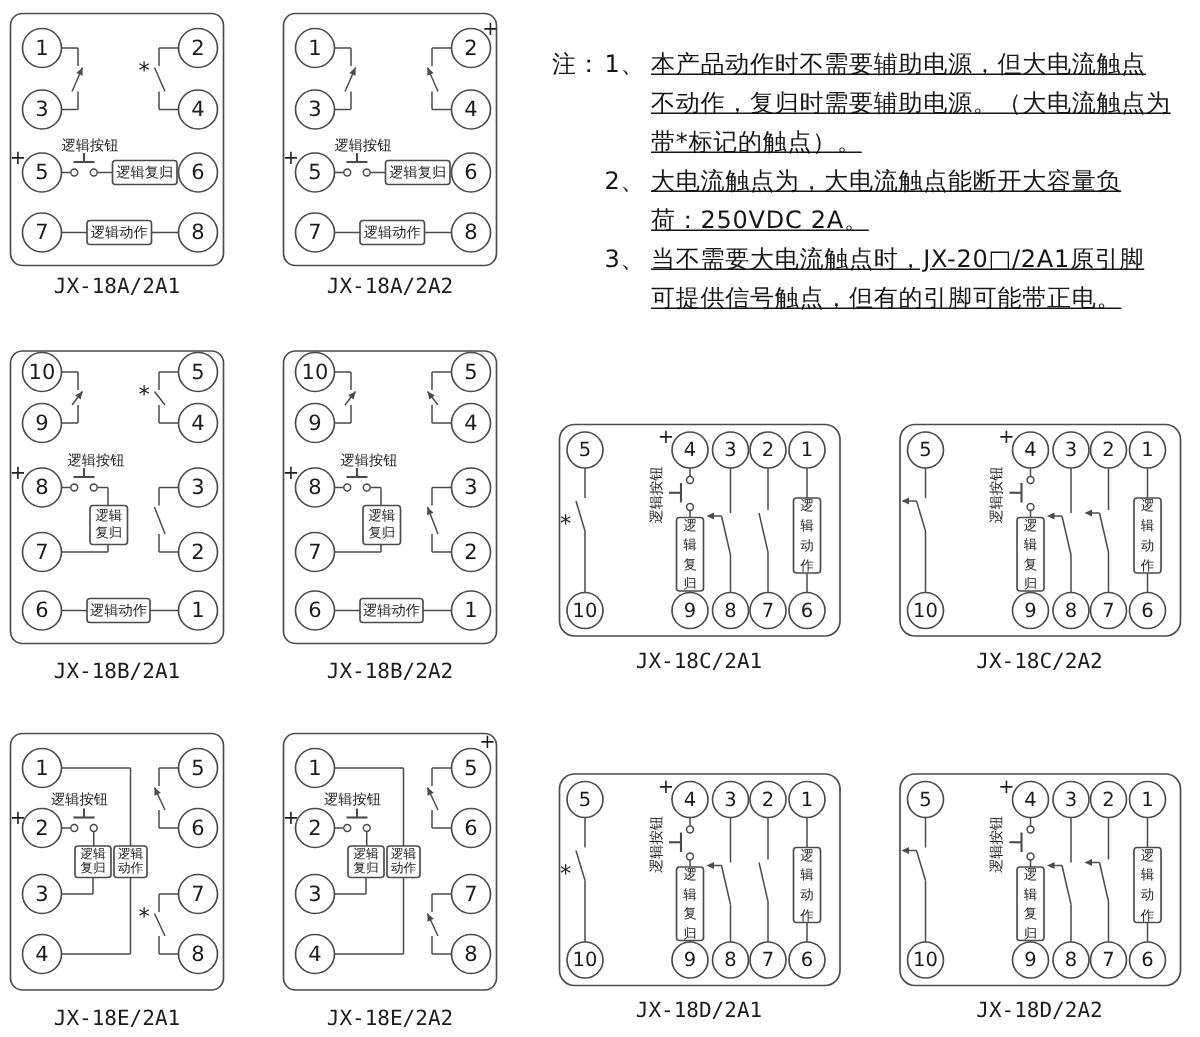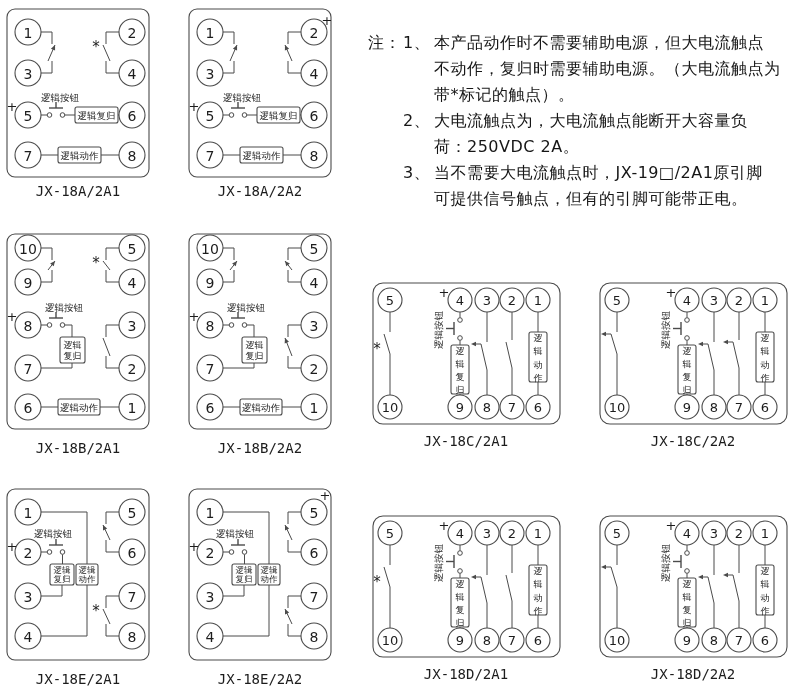--- a/index.html
+++ b/index.html
@@ -5,21 +5,21 @@
   html,body{margin:0;padding:0;background:#ffffff;}
   body{width:800px;height:691px;position:relative;overflow:hidden;
        font-family:"DejaVu Sans",sans-serif;}
   #canvas{position:absolute;left:0;top:0;width:800px;height:691px;}
   #diagram-svg{position:absolute;left:0;top:0;}
   .notes{position:absolute;left:368px;top:30px;width:430px;display:flex;
          font-size:16px;line-height:26px;color:#161616;letter-spacing:.5px;}
   .notes-prefix{width:35px;flex:none;}
   .note-item{display:flex;}
   .note-num{width:31px;flex:none;}
-  .note-text{white-space:pre-line;}
+  .note-text{white-space:pre-line;text-decoration:underline;}
 </style>
 </head>
 <body>
 
 <div id="canvas">
   <svg id="diagram-svg" width="800" height="691" viewBox="0 0 800 691">
       <g transform="translate(0,0)">
         <rect x="7" y="9" width="142" height="168" rx="8" fill="none" stroke="#4b4b4b" stroke-width="1.1"></rect>
         <circle cx="28" cy="32" r="13" fill="#fff" stroke="#4b4b4b" stroke-width="1.1"></circle>
         <text x="28" y="32.5" fill="#1c1c1c" font-size="14" text-anchor="middle" dominant-baseline="central" font-family="&quot;DejaVu Sans&quot;,sans-serif">1</text>
@@ -583,18 +583,18 @@
 不动作，复归时需要辅助电源。（大电流触点为
 带*标记的触点）。</span>
         </div>
         <div class="note-item">
           <span class="note-num">2、</span>
           <span class="note-text">大电流触点为，大电流触点能断开大容量负
 荷：250VDC 2A。</span>
         </div>
         <div class="note-item">
           <span class="note-num">3、</span>
-          <span class="note-text">当不需要大电流触点时，JX-19□/2A1原引脚
+          <span class="note-text">当不需要大电流触点时，JX-20□/2A1原引脚
 可提供信号触点，但有的引脚可能带正电。</span>
         </div>
       </div>
   </div>
 </div>
 
 </body></html>

